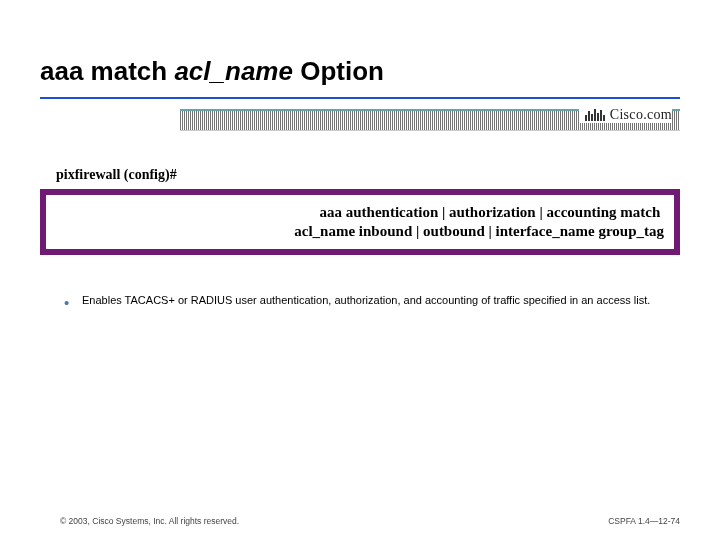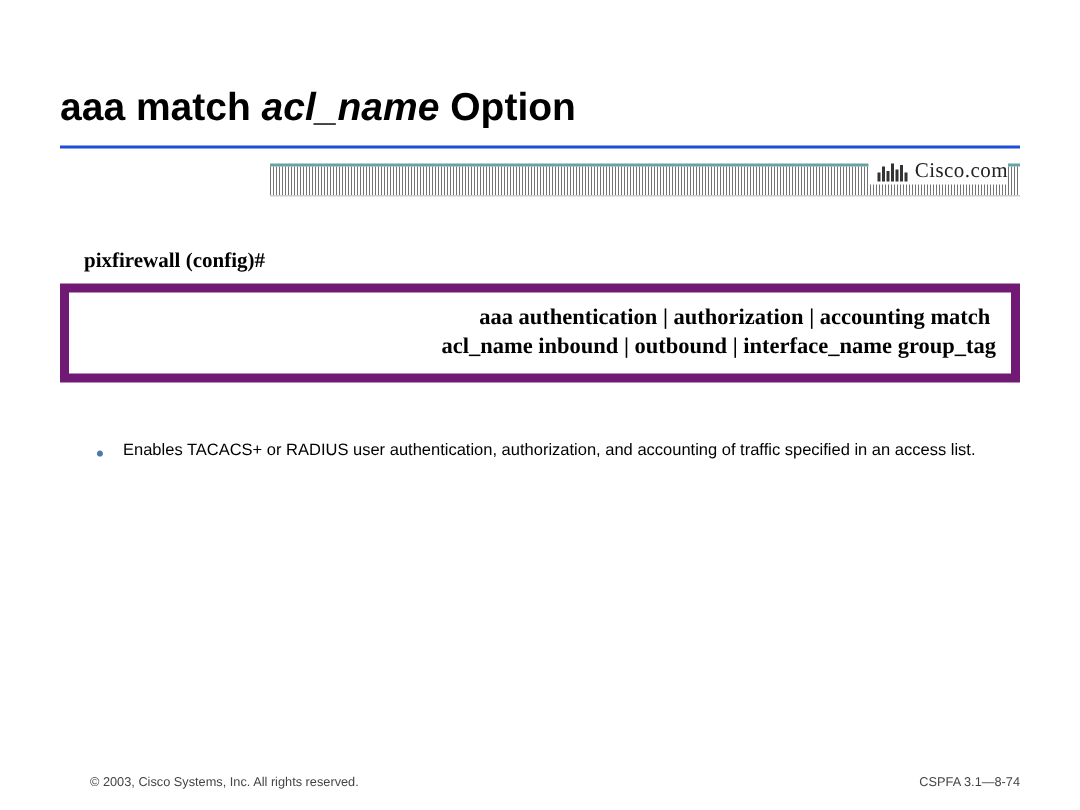--- a/index.html
+++ b/index.html
@@ -63,16 +63,16 @@
     <ul class="bullets">
       <li>Enables TACACS+ or RADIUS user authentication, authorization, and accounting of traffic specified in an access list.</li>
     </ul>
 
     <div class="spacer"></div>
 
   </div>
 
   <div class="footer">
     <span>© 2003, Cisco Systems, Inc. All rights reserved.</span>
-    <span>CSPFA 3.1—8-74</span>
+    <span>CSPFA 1.4—12-74</span>
   </div>
 
 </div>
 
 </body></html>

